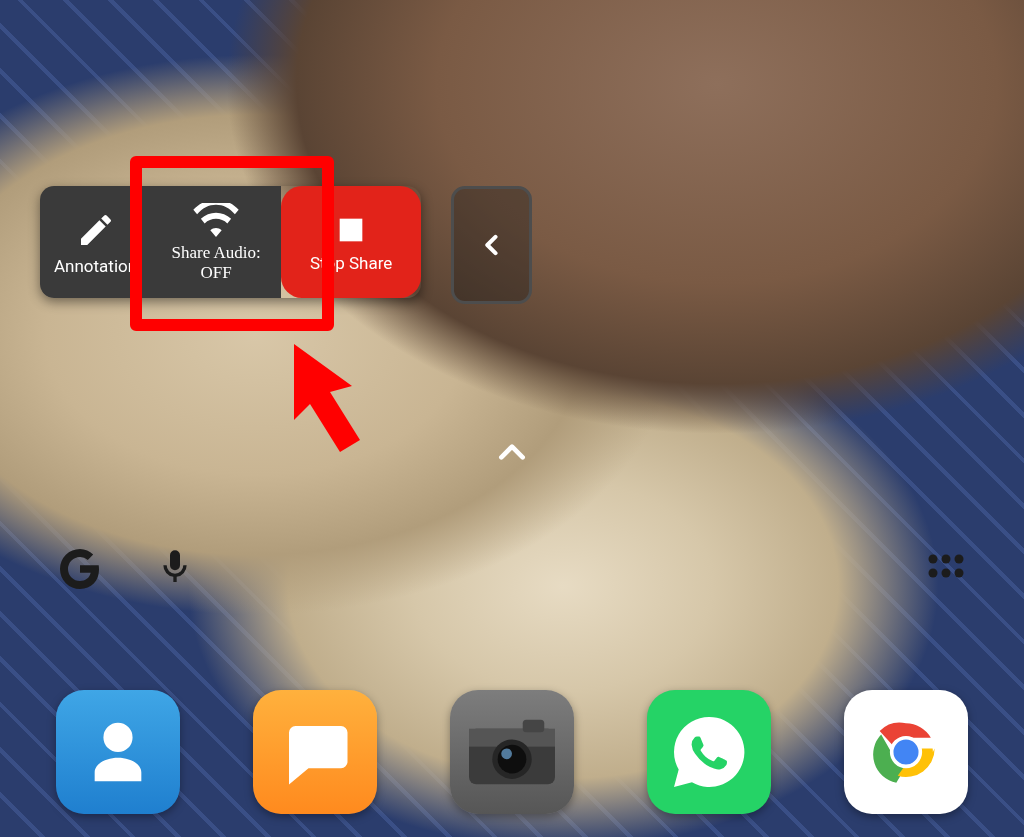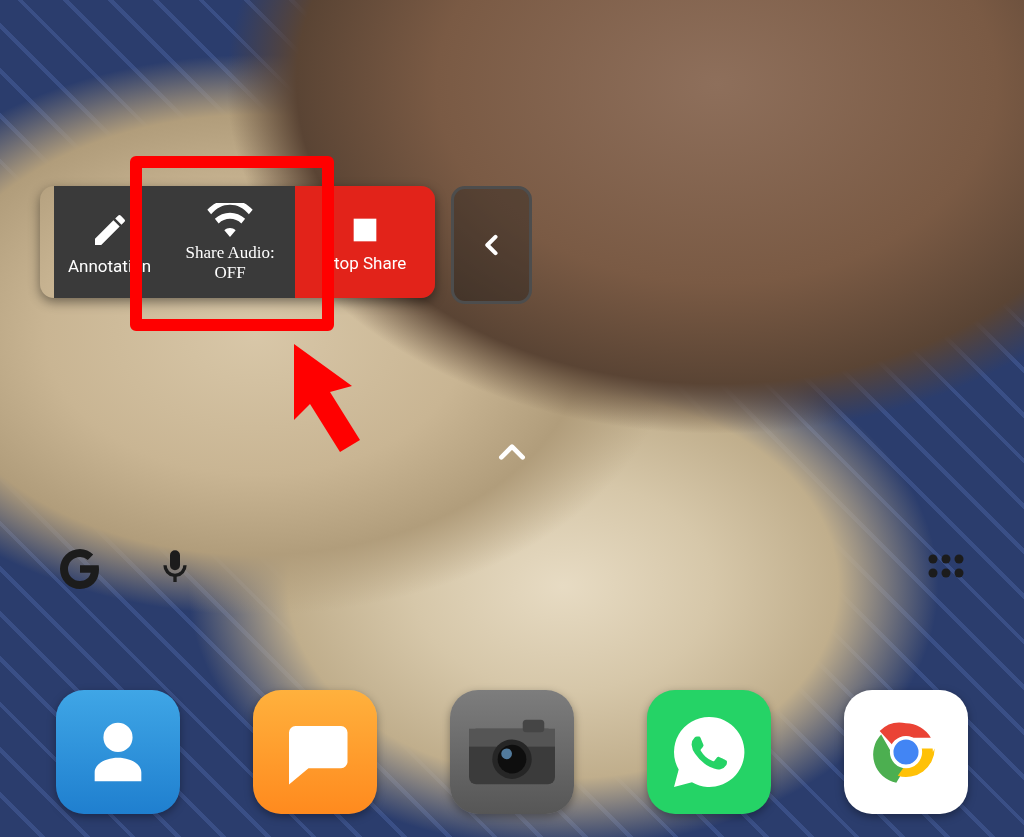--- a/index.html
+++ b/index.html
@@ -14,21 +14,20 @@
       repeating-linear-gradient(-45deg,#2b3d6d 0 28px,#3a4f86 28px 32px),
       #2b3d6d;
   }
 
   
   .share-toolbar{
     position:absolute;left:40px;top:186px;height:112px;
     display:flex;align-items:stretch;
     border-radius:14px;overflow:hidden;
     box-shadow:0 4px 12px rgba(0,0,0,.45);
-    padding-left:14px;
   }
   .tb-btn{
     display:flex;flex-direction:column;align-items:center;justify-content:center;
     padding:8px 14px 6px;min-width:98px;box-sizing:border-box;
     color:#fff;font-size:17px;line-height:20px;text-align:center;cursor:pointer;user-select:none;
   }
   .tb-dark{background:#3a3a3a;}
   .tb-red {background:#e2231a;}
   .tb-btn svg{margin-bottom:6px;}
   .tb-btn .lbl{white-space:pre-line;}
@@ -76,21 +75,21 @@
       </svg>
     <span class="lbl">Annotation</span>
   </div>
   <div class="tb-btn tb-dark" style="min-width:130px;font-family:Liberation Serif, serif;">
     <svg width="46" height="34" viewBox="0 0 24 18">
         <path fill="#fff" d="M12 18l3-3.6c-1.7-1.6-4.3-1.6-6 0L12 18zm-6-7.2c3.3-3.2 8.7-3.2 12 0l2-2.4C15.6 4 8.4 4 4 8.4l2 2.4zm-4-4.8C7.2-0.8 16.8-0.8 22 6l2-2.4C17.4-3.6 6.6-3.6 0 3.6L2 6z"></path>
       </svg>
     <span class="lbl">Share Audio:
 OFF</span>
   </div>
-  <div class="tb-btn tb-red" style="min-width:140px;">
+  <div class="tb-btn tb-red" style="min-width:140px;border-radius:21px;">
     <svg width="34" height="34" viewBox="0 0 24 24">
         <rect x="4" y="4" width="16" height="16" fill="#fff"></rect>
       </svg>
     <span class="lbl">Stop Share</span>
   </div>
 </div>
 
 <div class="collapse-btn">
   <svg width="28" height="44" viewBox="0 0 24 24">
       <path fill="none" stroke="#fff" stroke-width="3.5" stroke-linecap="round" stroke-linejoin="round" d="M15 5l-7 7 7 7"></path>

